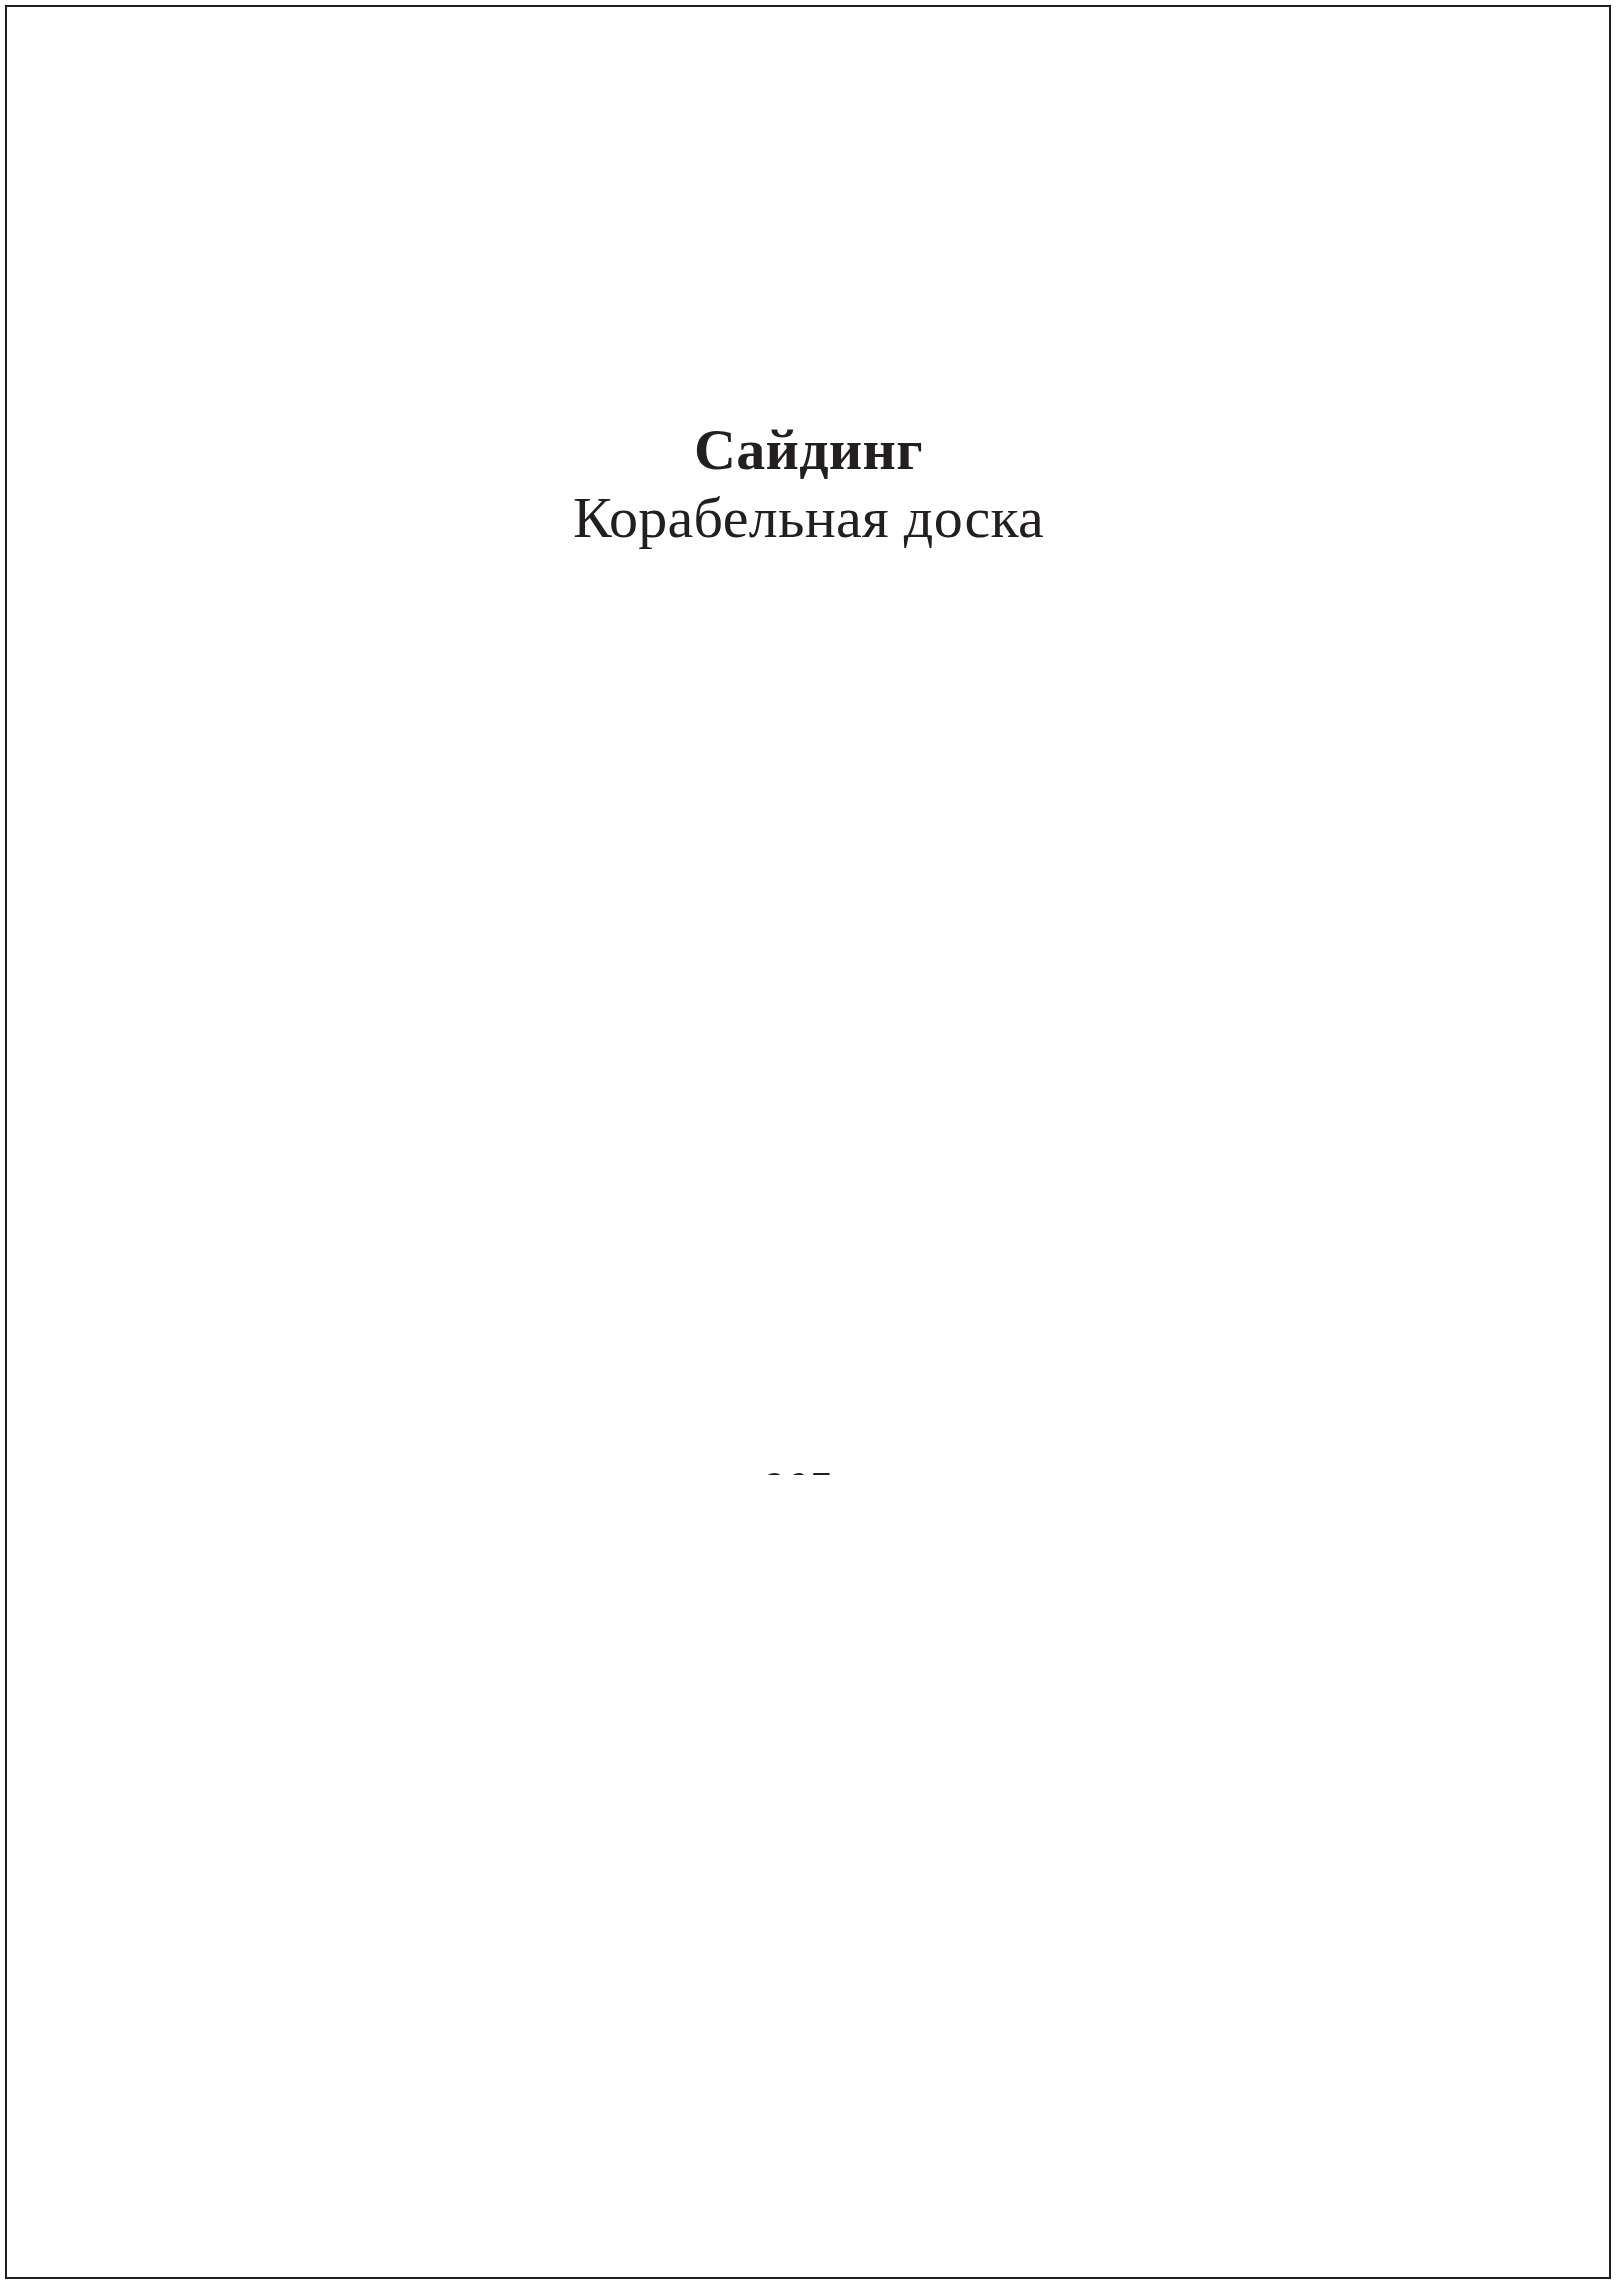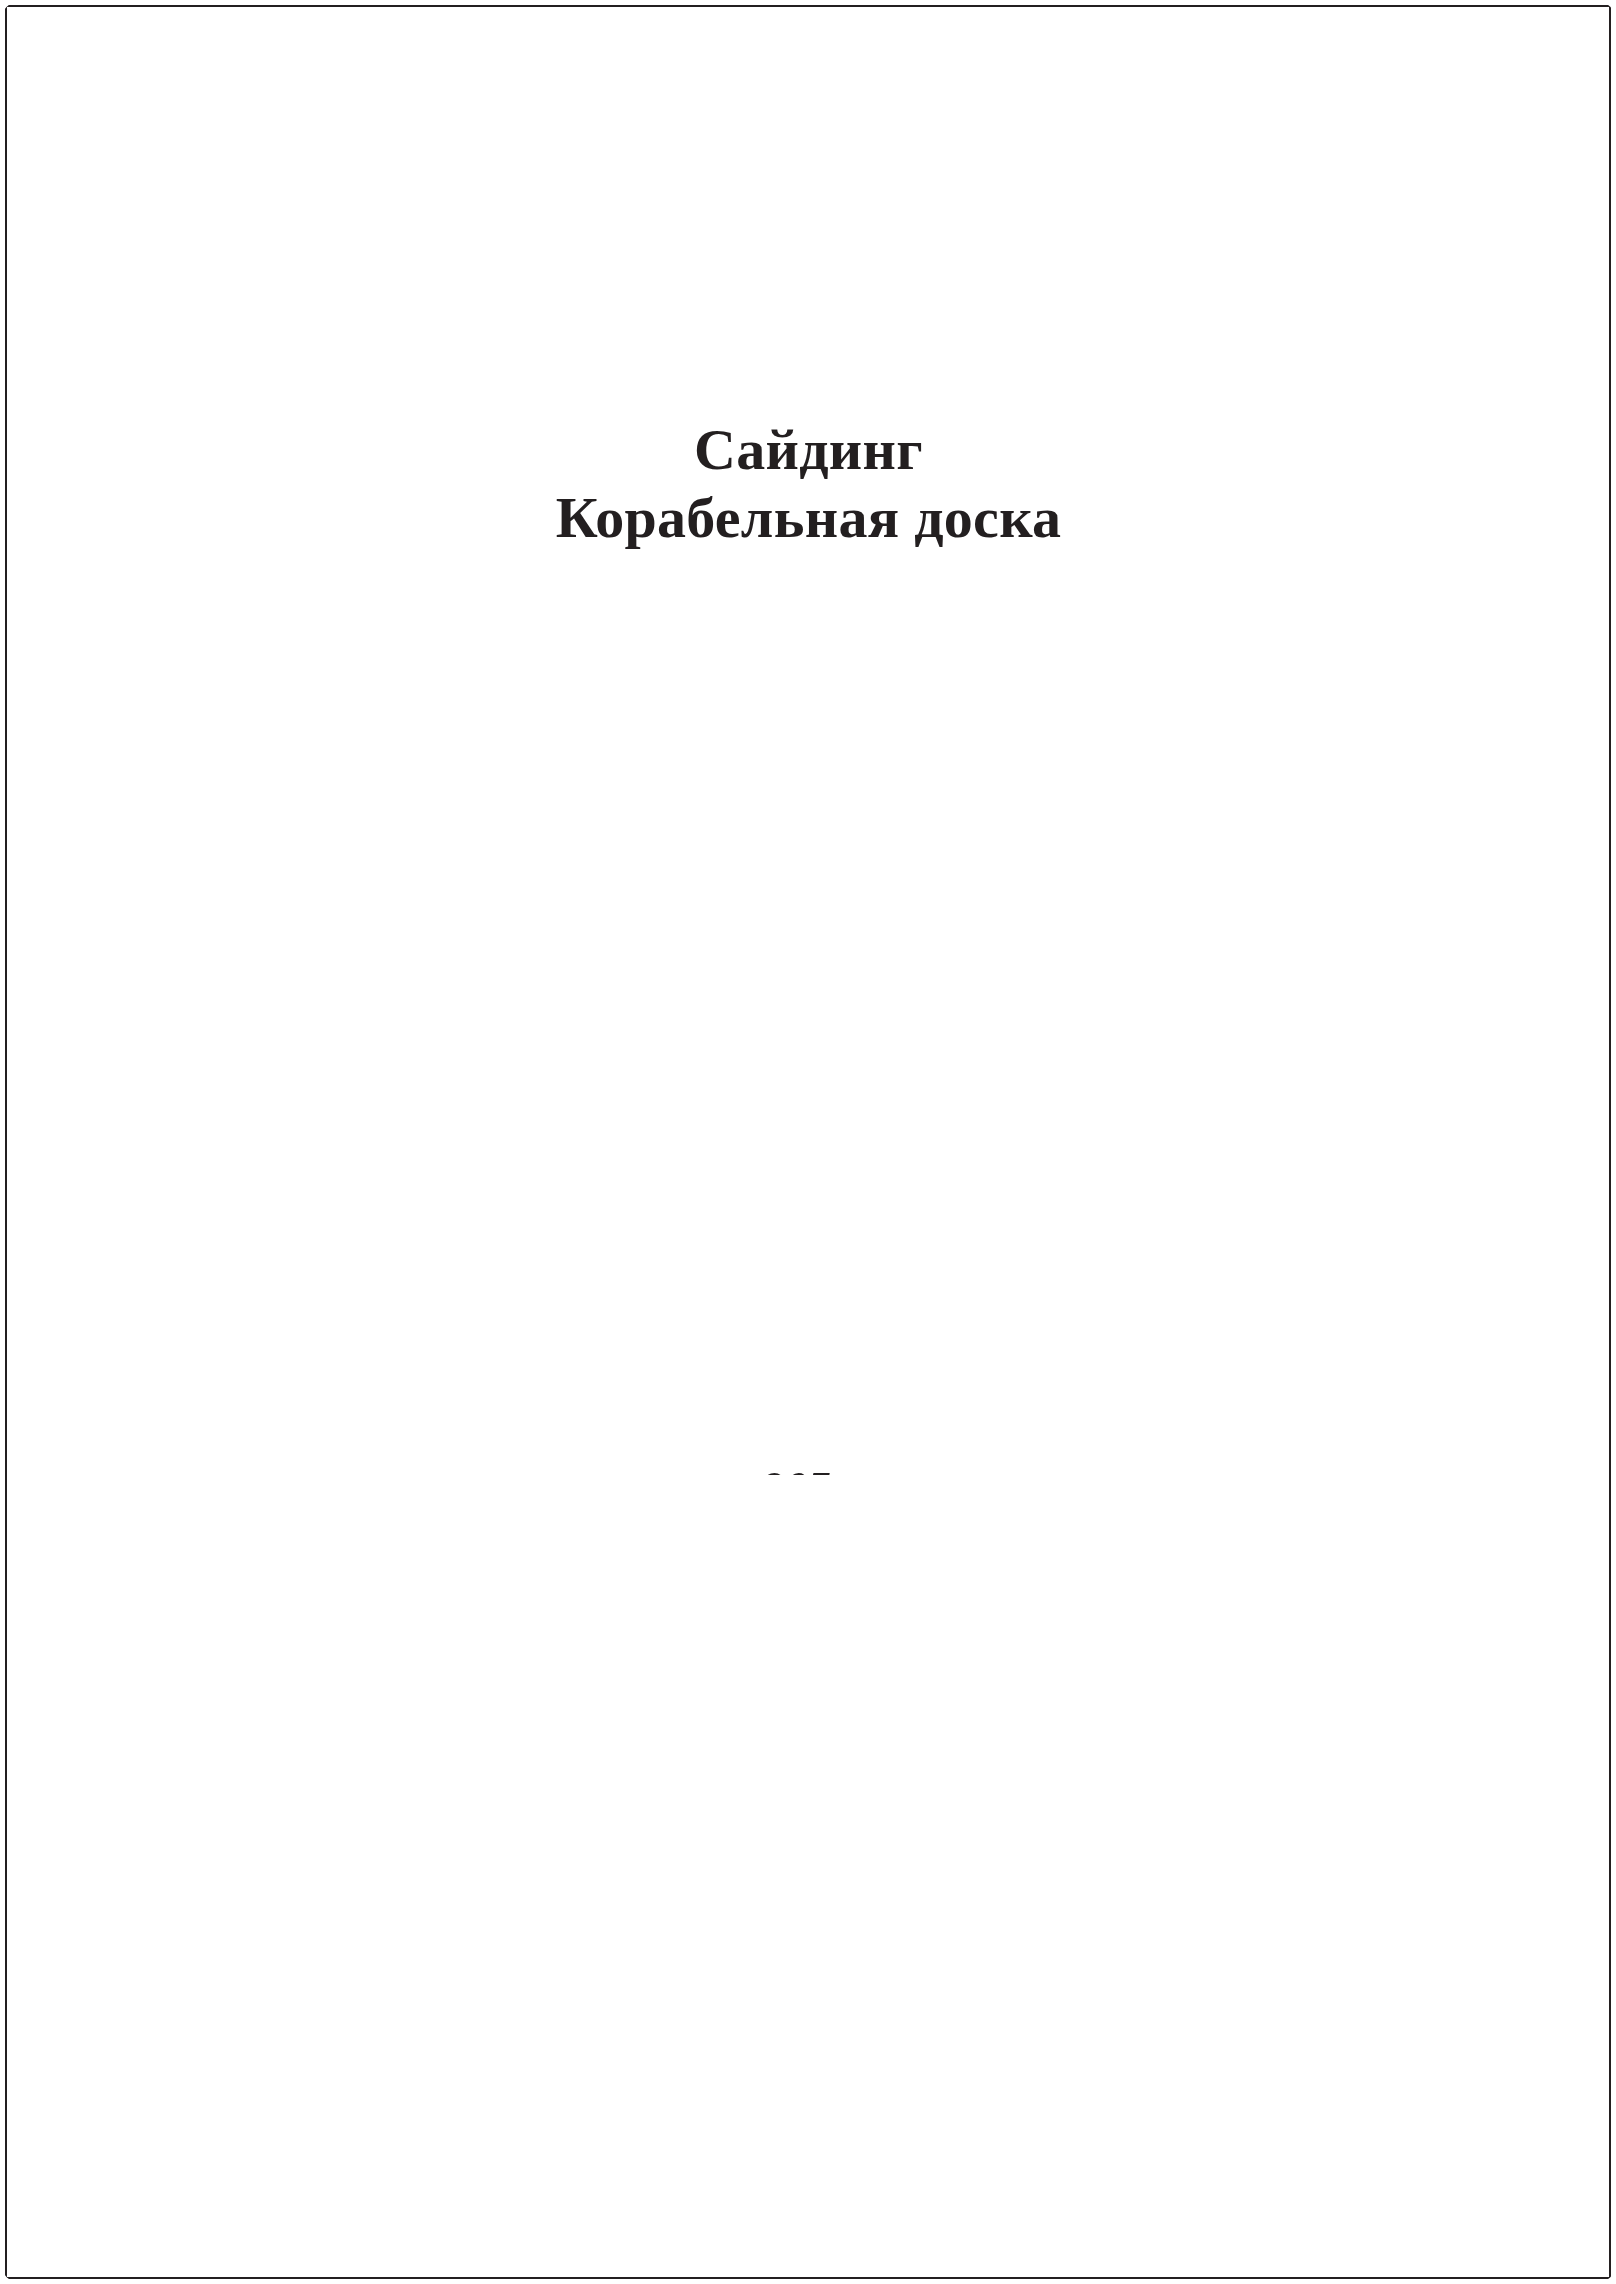--- a/index.html
+++ b/index.html
@@ -10,21 +10,20 @@
   body {
     font-family: "Liberation Sans", sans-serif;
   }
   #page {
     position: relative;
     width: 1617px;
     height: 2284px;
     background: #ffffff;
     box-sizing: border-box;
     overflow: hidden;
-    border-radius: 23px;
   }
   #page-border {
     position: absolute;
     left: 5.2px;
     top: 5.2px;
     width: 1606px;
     height: 2274px;
     border: 2.6px solid #231f20;
     box-sizing: border-box;
   }
@@ -38,21 +37,21 @@
     color: #231f20;
   }
   #title-line1 {
     font-size: 58px;
     font-weight: 700;
     line-height: 1.18;
     letter-spacing: 0.3px;
   }
   #title-line2 {
     font-size: 58px;
-    font-weight: 700;
+    font-weight: 400;
     line-height: 1.18;
     letter-spacing: 0.3px;
   }
   #drawing-wrap {
     position: absolute;
     left: 0;
     top: 695px;
     width: 1617px;
     height: 780px;
   }

